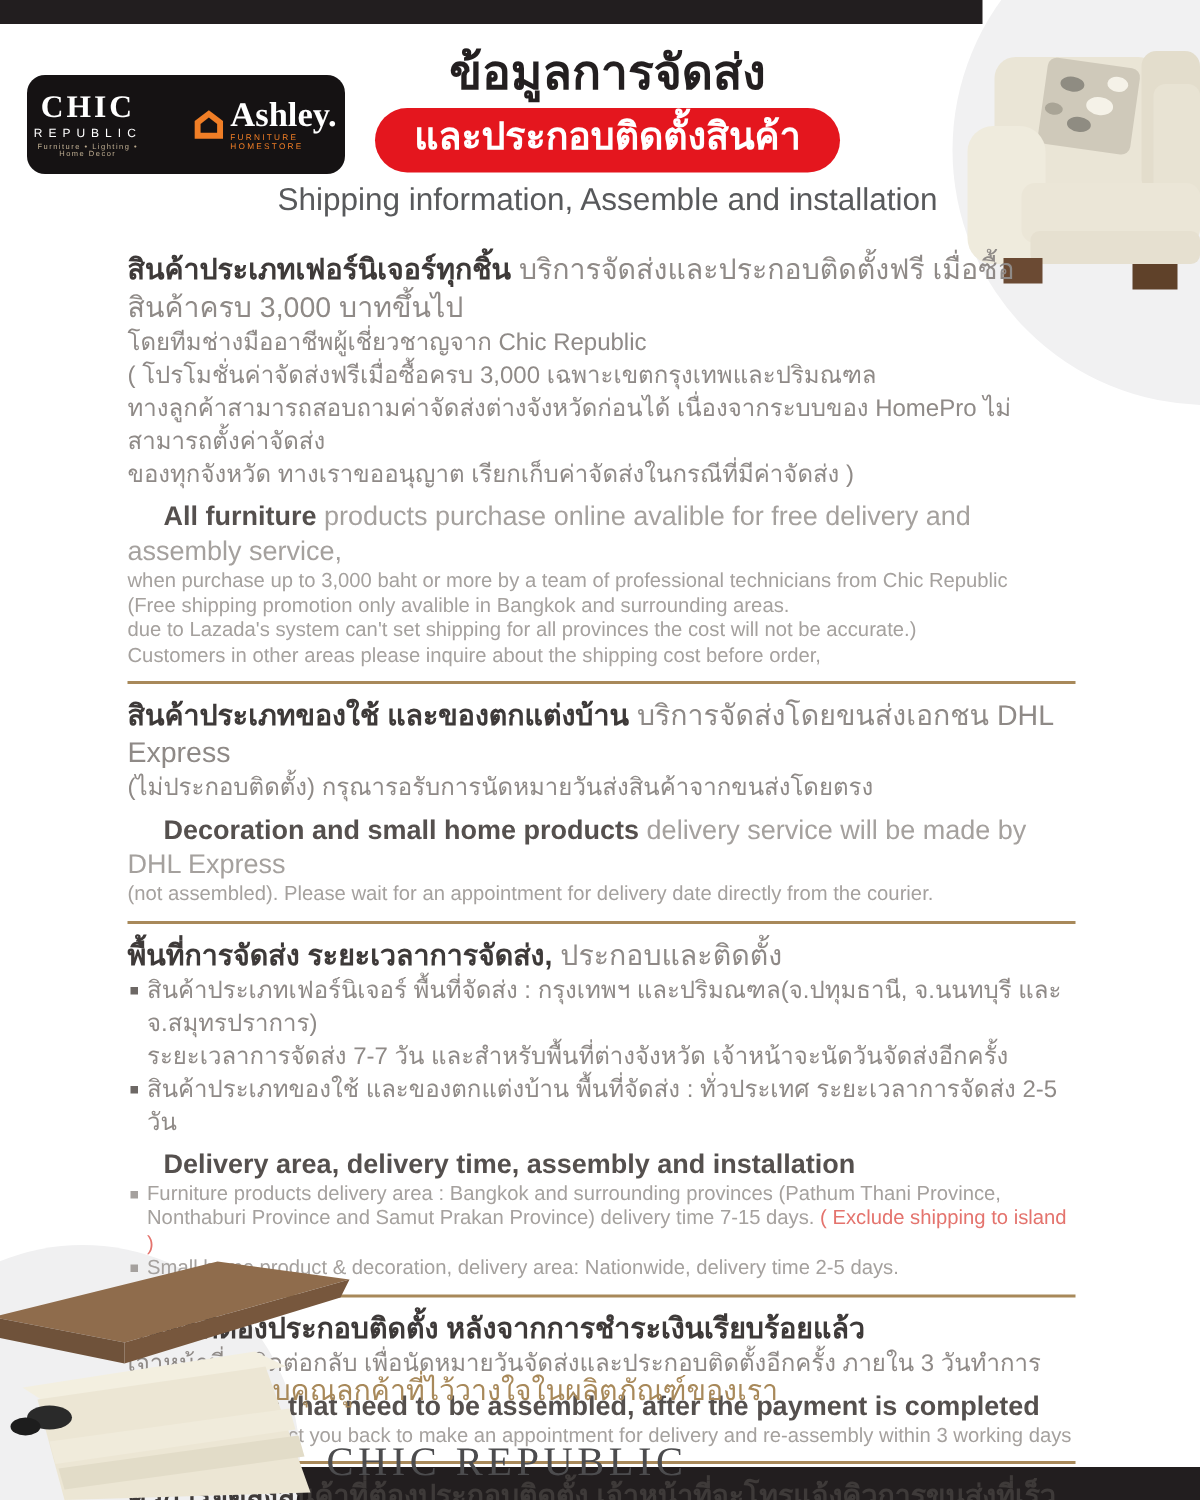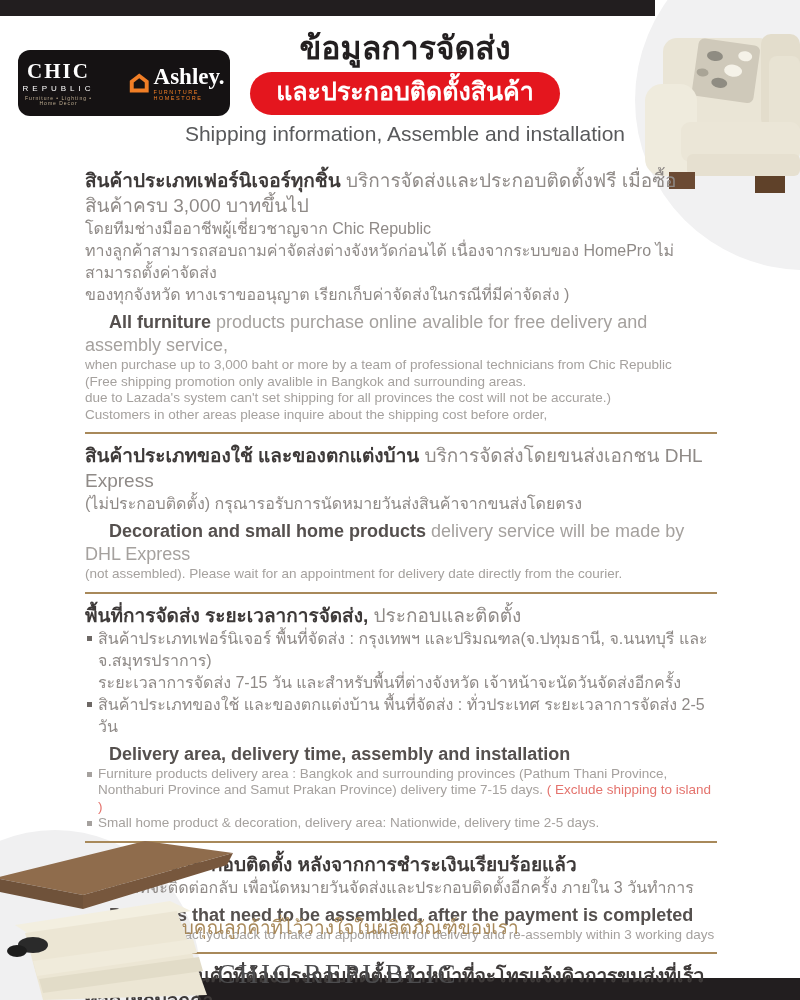--- a/index.html
+++ b/index.html
@@ -118,20 +118,21 @@
   <div class="main-title">ข้อมูลการจัดส่ง</div>
   <div><span class="badge">และประกอบติดตั้งสินค้า</span></div>
   <div class="subtitle">Shipping information, Assemble and installation</div>
 </div>
 
 <div class="content">
 
   <div>
     <div class="th-head"><b>สินค้าประเภทเฟอร์นิเจอร์ทุกชิ้น</b><span> บริการจัดส่งและประกอบติดตั้งฟรี เมื่อซื้อสินค้าครบ 3,000 บาทขึ้นไป</span></div>
     <div class="th-body">โดยทีมช่างมืออาชีพผู้เชี่ยวชาญจาก Chic Republic</div>
+    <div class="th-body">( โปรโมชั่นค่าจัดส่งฟรีเมื่อซื้อครบ 3,000 เฉพาะเขตกรุงเทพและปริมณฑล</div>
     <div class="th-body">ทางลูกค้าสามารถสอบถามค่าจัดส่งต่างจังหวัดก่อนได้ เนื่องจากระบบของ HomePro ไม่สามารถตั้งค่าจัดส่ง</div>
     <div class="th-body">ของทุกจังหวัด ทางเราขออนุญาต เรียกเก็บค่าจัดส่งในกรณีที่มีค่าจัดส่ง )</div>
     <div class="en-head"><b>All furniture</b><span> products purchase online avalible for free delivery and assembly service,</span></div>
     <div class="en-body">when purchase up to 3,000 baht or more by a team of professional technicians from Chic Republic</div>
     <div class="en-body">(Free shipping promotion only avalible in Bangkok and surrounding areas.</div>
     <div class="en-body">due to Lazada's system can't set shipping for all provinces the cost will not be accurate.)</div>
     <div class="en-body">Customers in other areas please inquire about the shipping cost before order,</div>
   </div>
   <hr class="divider">
 
@@ -140,21 +141,21 @@
     <div class="th-body">(ไม่ประกอบติดตั้ง) กรุณารอรับการนัดหมายวันส่งสินค้าจากขนส่งโดยตรง</div>
     <div class="en-head"><b>Decoration and small home products</b><span> delivery service will be made by DHL Express</span></div>
     <div class="en-body">(not assembled). Please wait for an appointment for delivery date directly from the courier.</div>
   </div>
   <hr class="divider">
 
   <div>
     <div class="th-head"><b>พื้นที่การจัดส่ง ระยะเวลาการจัดส่ง,</b><span> ประกอบและติดตั้ง</span></div>
     <div class="th-body bullet">
       <div>สินค้าประเภทเฟอร์นิเจอร์ พื้นที่จัดส่ง : กรุงเทพฯ และปริมณฑล(จ.ปทุมธานี, จ.นนทบุรี และ จ.สมุทรปราการ)</div>
-      <div>ระยะเวลาการจัดส่ง 7-15 วัน และสำหรับพื้นที่ต่างจังหวัด เจ้าหน้าจะนัดวันจัดส่งอีกครั้ง</div>
+      <div>ระยะเวลาการจัดส่ง 7-7 วัน และสำหรับพื้นที่ต่างจังหวัด เจ้าหน้าจะนัดวันจัดส่งอีกครั้ง</div>
     </div>
     <div class="th-body bullet">สินค้าประเภทของใช้ และของตกแต่งบ้าน พื้นที่จัดส่ง : ทั่วประเทศ ระยะเวลาการจัดส่ง 2-5 วัน</div>
     <div class="en-head"><b>Delivery area, delivery time, assembly and installation</b></div>
     <div class="en-body bullet en">
       <div>Furniture products delivery area : Bangkok and surrounding provinces (Pathum Thani Province,</div>
       <div><span>Nonthaburi Province and Samut Prakan Province) delivery time 7-15 days. </span><span class="red-note">( Exclude shipping to island )</span></div>
     </div>
     <div class="en-body bullet en">Small home product &amp; decoration, delivery area: Nationwide, delivery time 2-5 days.</div>
   </div>
   <hr class="divider">

